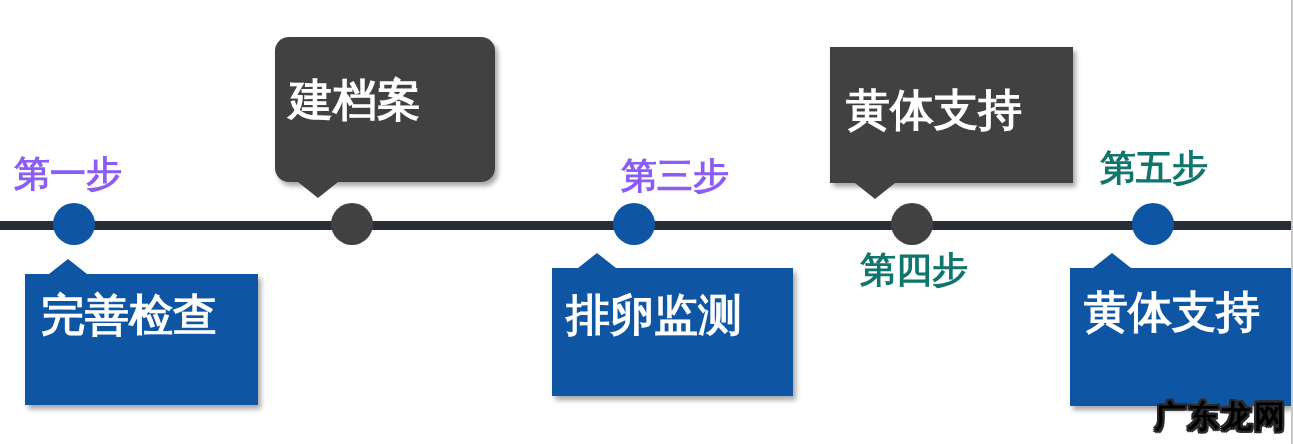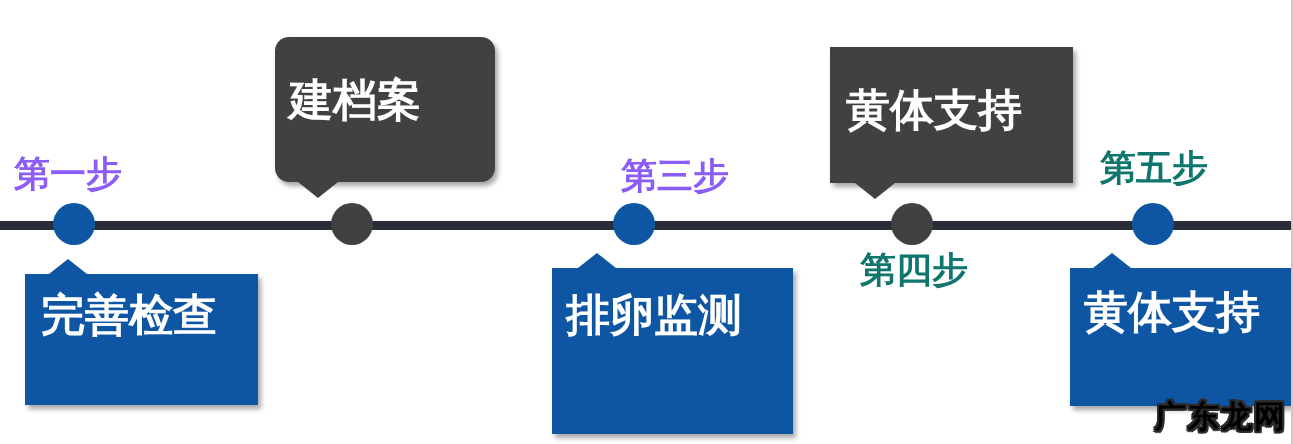--- a/index.html
+++ b/index.html
@@ -62,21 +62,21 @@
     font-size: 44px;
     font-weight: bold;
     line-height: 1.15;
     box-shadow: 3px 4px 5px rgba(0,0,0,0.35);
     white-space: nowrap;
   }
   .callout.blue { background: #0E56A3; }
   .callout.dark { background: #414141; }
   .box-1 { left: 25px;   top: 274px; width: 233px; height: 131px; padding: 16px 0 0 16px; }
   .box-2 { left: 275px;  top: 37px;  width: 220px; height: 145px; padding: 38px 0 0 14px; border-radius: 14px; }
-  .box-3 { left: 552px;  top: 268px; width: 241px; height: 166px; padding: 22px 0 0 14px; }
+  .box-3 { left: 552px;  top: 268px; width: 241px; height: 128px; padding: 22px 0 0 14px; }
   .box-4 { left: 830px;  top: 47px;  width: 243px; height: 136px; padding: 38px 0 0 16px; }
   .box-5 { left: 1070px; top: 268px; width: 221px; height: 138px; padding: 16px 0 0 14px; line-height: 56px; }
   
   .ptr-up {
     position: absolute;
     width: 0; height: 0;
     border-left: 19px solid transparent;
     border-right: 19px solid transparent;
     border-bottom: 15px solid #0E56A3;
   }

